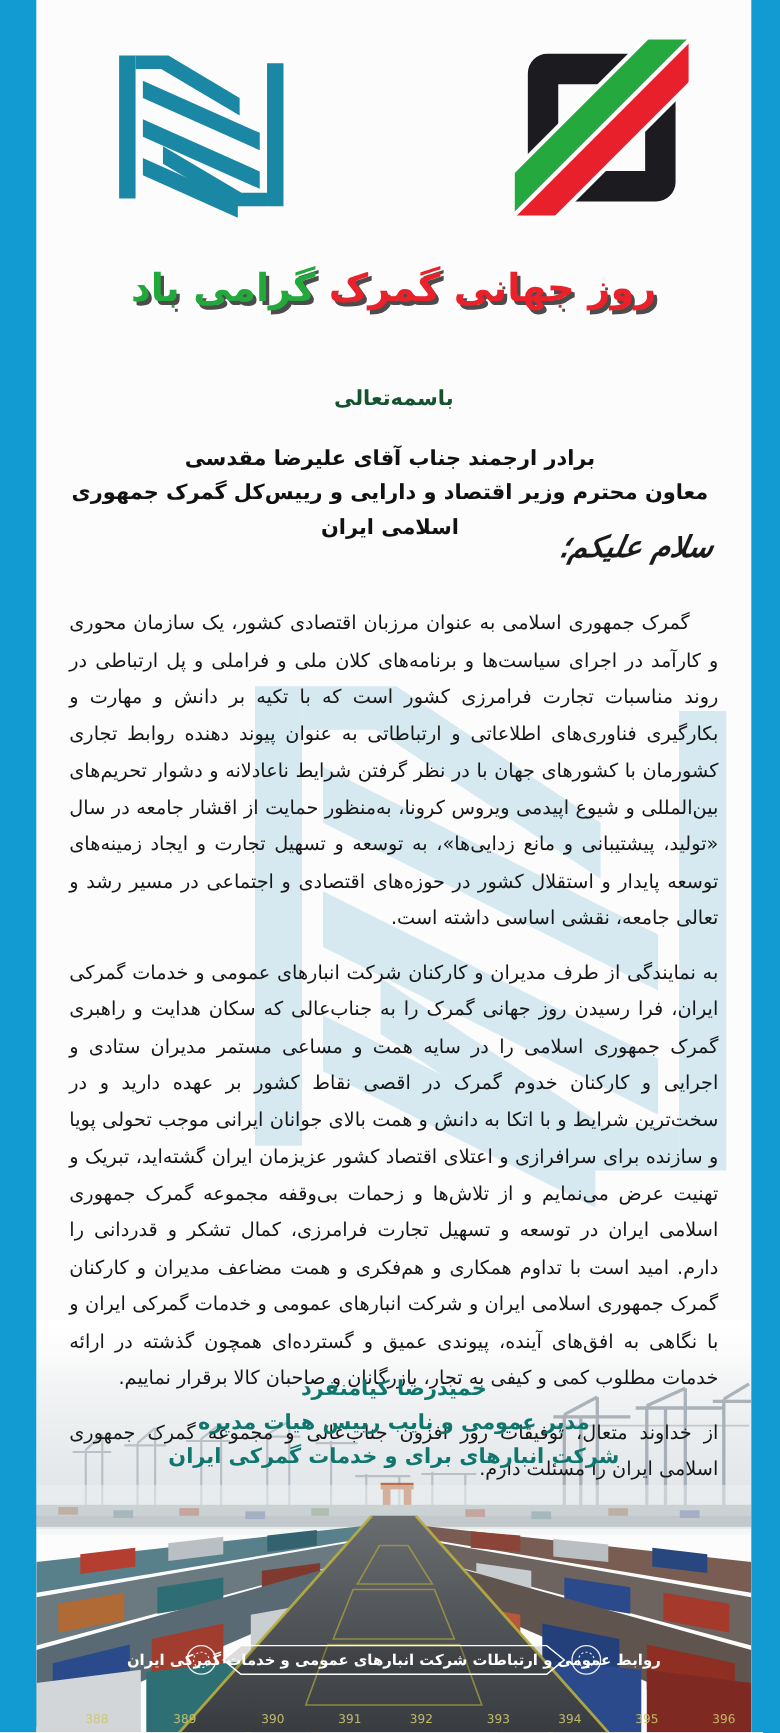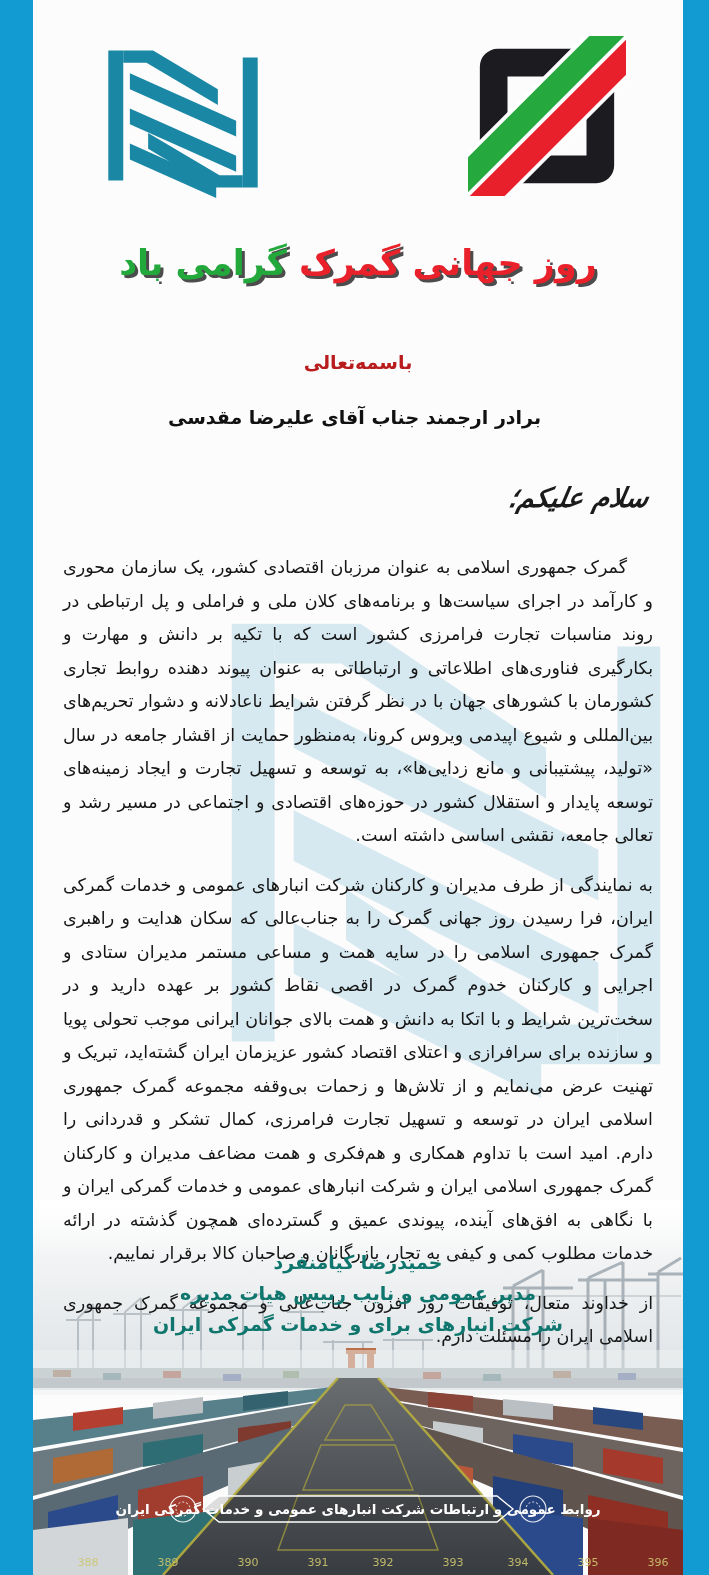--- a/index.html
+++ b/index.html
@@ -27,21 +27,21 @@
     position:absolute;top:243px;left:33px;width:650px;
     text-align:center;z-index:2;
     font-size:35px;font-weight:bold;
     letter-spacing:0;
   }
   .title .t-red{color:#e9212a;text-shadow:3px 3px 0 #4c4c4c;}
   .title .t-green{color:#23a83c;text-shadow:3px 3px 0 #4c4c4c;}
 
   .basmala{
     position:absolute;top:351px;left:33px;width:650px;
-    text-align:center;font-size:19px;font-weight:bold;color:#b91c1c;z-index:2;
+    text-align:center;font-size:19px;font-weight:bold;color:#14532d;z-index:2;
   }
   .recipient{
     position:absolute;top:402px;right:47px;left:47px;
     text-align:center;font-size:19px;font-weight:bold;color:#111;
     line-height:31px;z-index:2;
   }
   .salutation{
     position:absolute;top:482px;right:60px;
     font-size:27px;font-weight:bold;font-style:italic;color:#1b1b1b;
     transform:skewX(-10deg);z-index:2;
@@ -114,20 +114,21 @@
   </div>
 
   <div class="title" dir="rtl">
     <span class="t-red">روز جهانی گمرک</span><span class="t-green"> گرامی باد</span>
   </div>
 
   <div class="basmala">باسمه‌تعالی</div>
 
   <div class="recipient" dir="rtl">
     <div>برادر ارجمند جناب آقای علیرضا مقدسی</div>
+    <div>معاون محترم وزیر اقتصاد و دارایی و رییس‌کل گمرک جمهوری اسلامی ایران</div>
   </div>
 
   <div class="salutation" dir="rtl">سلام علیکم؛</div>
 
   <div class="watermark">
     <svg viewBox="0 0 200 180" preserveAspectRatio="none">
       <use href="#wlogo" fill="#d6e9f0"></use>
     </svg>
   </div>
 

